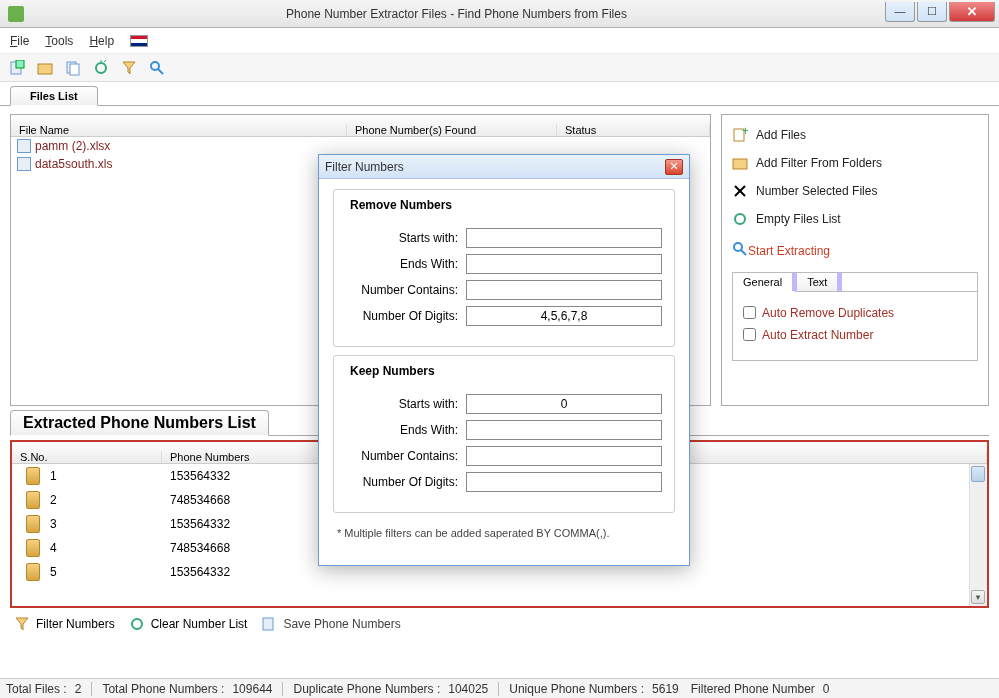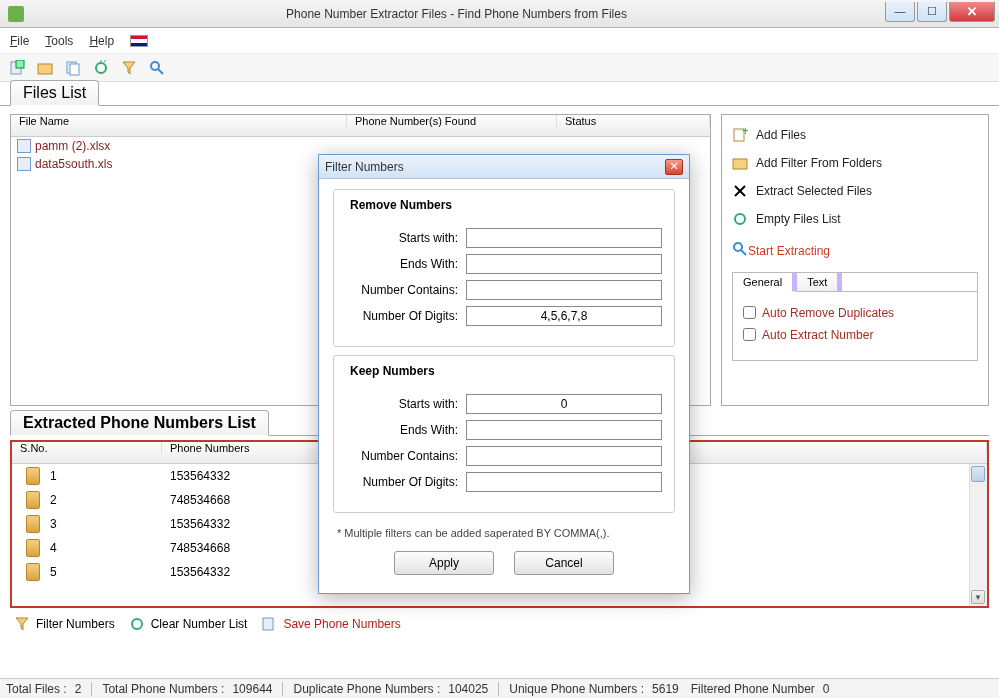--- a/index.html
+++ b/index.html
@@ -20,26 +20,26 @@
 .menubar .mitem { color: #333; cursor: pointer; }
 .menubar .mitem u { text-decoration: underline; }
 .menubar .flag { width: 18px; height: 12px; background: linear-gradient(180deg,#cf142b 0 33%,#fff 33% 66%,#00247d 66%); border: 1px solid #999; }
 
 
 .toolbar { height: 28px; background: #f6f6f6; border-bottom: 1px solid #ddd; display: flex; align-items: center; padding: 0 8px; gap: 10px; }
 .toolbar .tbtn { width: 18px; height: 18px; cursor: pointer; display:flex; align-items:center; justify-content:center; }
 
 
 .tabstrip { height: 24px; display: flex; align-items: flex-end; padding-left: 10px; border-bottom: 1px solid #aaa; }
-.tabstrip .tab { background: linear-gradient(#fff,#f0f0f0); border: 1px solid #aaa; border-bottom: 1px solid #fff; border-radius: 4px 4px 0 0; padding: 3px 12px; font-weight: normal; font-size: 16px; margin-bottom: -1px; cursor: pointer; }
+.tabstrip .tab { background: linear-gradient(#fff,#f0f0f0); border: 1px solid #aaa; border-bottom: 1px solid #fff; border-radius: 4px 4px 0 0; padding: 3px 19px; font-weight: bold; font-size: 11px; margin-bottom: -1px; cursor: pointer; }
 
 
 .content { display: flex; padding: 8px 10px 0 10px; gap: 10px; }
 .filespane { flex: 1; border: 1px solid #aaa; background: #fff; height: 292px; }
-.colheader { display: flex; background: linear-gradient(#fdfdfd,#ececec); border-bottom: 1px solid #ccc; height: 22px; align-items: flex-start; }
+.colheader { display: flex; background: linear-gradient(#fdfdfd,#ececec); border-bottom: 1px solid #ccc; height: 22px; align-items: flex-end; }
 .colheader .ch { padding: 0 8px; border-right: 1px solid #ddd; font-size: 11px; }
 .filespane .row { display: flex; align-items: center; height: 18px; padding: 0 6px; color: #7f1d1d; font-size: 12px; }
 .filespane .row .ficon { width: 14px; height: 14px; background: #e7eef7; border: 1px solid #6b9bd1; margin-right: 4px; }
 
 
 .sidepanel { width: 268px; border: 1px solid #aaa; background: #fff; padding: 6px 10px; height: 292px; }
 .sideitem { display: flex; align-items: center; gap: 8px; padding: 6px 0; font-size: 12px; color: #222; cursor: pointer; }
 .sideitem .sicon { width: 16px; height: 16px; display:flex; align-items:center; justify-content:center; }
 .start-extract { color: #cc3b20; font-size: 17px; font-weight: normal; padding: 8px 0; display:flex; align-items:center; cursor: pointer; }
 .subtabs { border: 1px solid #bbb; margin-top: 4px; padding: 0; }
@@ -61,21 +61,21 @@
 .extracted .erow .eicon { width: 14px; height: 18px; background: linear-gradient(#f5d080,#d9a441); border: 1px solid #b7862a; margin: 0 10px 0 14px; border-radius: 2px; }
 .extracted .erow .sno { width: 120px; }
 .extracted .erow .pn { }
 .extracted .scrollgutter { position:absolute; right:0; top:22px; bottom:0; width:18px; background:#f0f0f0; border-left:1px solid #ddd; }
 .extracted .scrollthumb { position:absolute; right:2px; top:24px; width:14px; height:16px; background:linear-gradient(#dce8f5,#b9d1ea); border:1px solid #8fa9c4; border-radius:2px; }
 .extracted .scrolldown { position:absolute; right:2px; bottom:2px; width:14px; height:14px; background:linear-gradient(#f5f5f5,#ddd); border:1px solid #aaa; border-radius:2px; display:flex; align-items:center; justify-content:center; font-size:9px; color:#555; }
 
 
 .bottomrow { display: flex; align-items: center; gap: 14px; padding: 8px 14px 4px 14px; }
 .bottomrow .bitem { display: flex; align-items: center; gap: 6px; cursor: pointer; font-size: 13px; }
-.bottomrow .save { color: #b91c1c; font-size: 14px; }
+.bottomrow .save { color: #404040; font-size: 14px; }
 .bicon { width: 16px; height: 16px; display:flex; align-items:center; justify-content:center; }
 
 
 .statusbar { position: absolute; bottom: 0; left: 0; right: 0; height: 20px; background: #f4f4f4; border-top: 1px solid #ccc; display: flex; align-items: center; padding: 0 6px; font-size: 11px; color: #333; gap: 8px; }
 .statusbar .sep { border-left: 1px solid #bbb; height: 14px; margin: 0 2px; }
 
 
 .modal { position: absolute; left: 318px; top: 154px; width: 372px; background: #fff; border: 1px solid #6b9bd1; box-shadow: 0 4px 20px rgba(0,0,0,0.3); }
 .modal .mtitle { height: 24px; background: linear-gradient(#eaf2fb,#d2e3f5); display:flex; align-items:center; padding: 0 6px; border-bottom: 1px solid #a9c3e0; }
 .modal .mtitle .txt { flex:1; color:#333; font-size:12px; }
@@ -187,21 +187,21 @@
         </span>
       <span>Add Filter From Folders</span>
     </div>
     <div class="sideitem">
       <span class="sicon">
           <svg width="14" height="14">
             <line x1="2" y1="2" x2="12" y2="12" stroke="#000" stroke-width="2"></line>
             <line x1="12" y1="2" x2="2" y2="12" stroke="#000" stroke-width="2"></line>
           </svg>
         </span>
-      <span>Extract Selected Files</span>
+      <span>Number Selected Files</span>
     </div>
     <div class="sideitem">
       <span class="sicon">
           <svg width="16" height="16">
             <circle cx="8" cy="8" r="5" fill="none" stroke="#3a7" stroke-width="2"></circle>
           </svg>
         </span>
       <span>Empty Files List</span>
     </div>
     <div class="start-extract">
@@ -353,18 +353,14 @@
       <div class="frow">
           <label>Number Contains:</label>
           <input type="text" value="" style="">
         </div>
       <div class="frow">
           <label>Number Of Digits:</label>
           <input type="text" value="" style="">
         </div>
     </div>
     <div class="note">* Multiple filters can be added saperated BY COMMA(,).</div>
-    <div class="mbtns">
-      <button class="mbtn">Apply</button>
-      <button class="mbtn">Cancel</button>
-    </div>
   </div>
 </div>
 
 </body></html>

